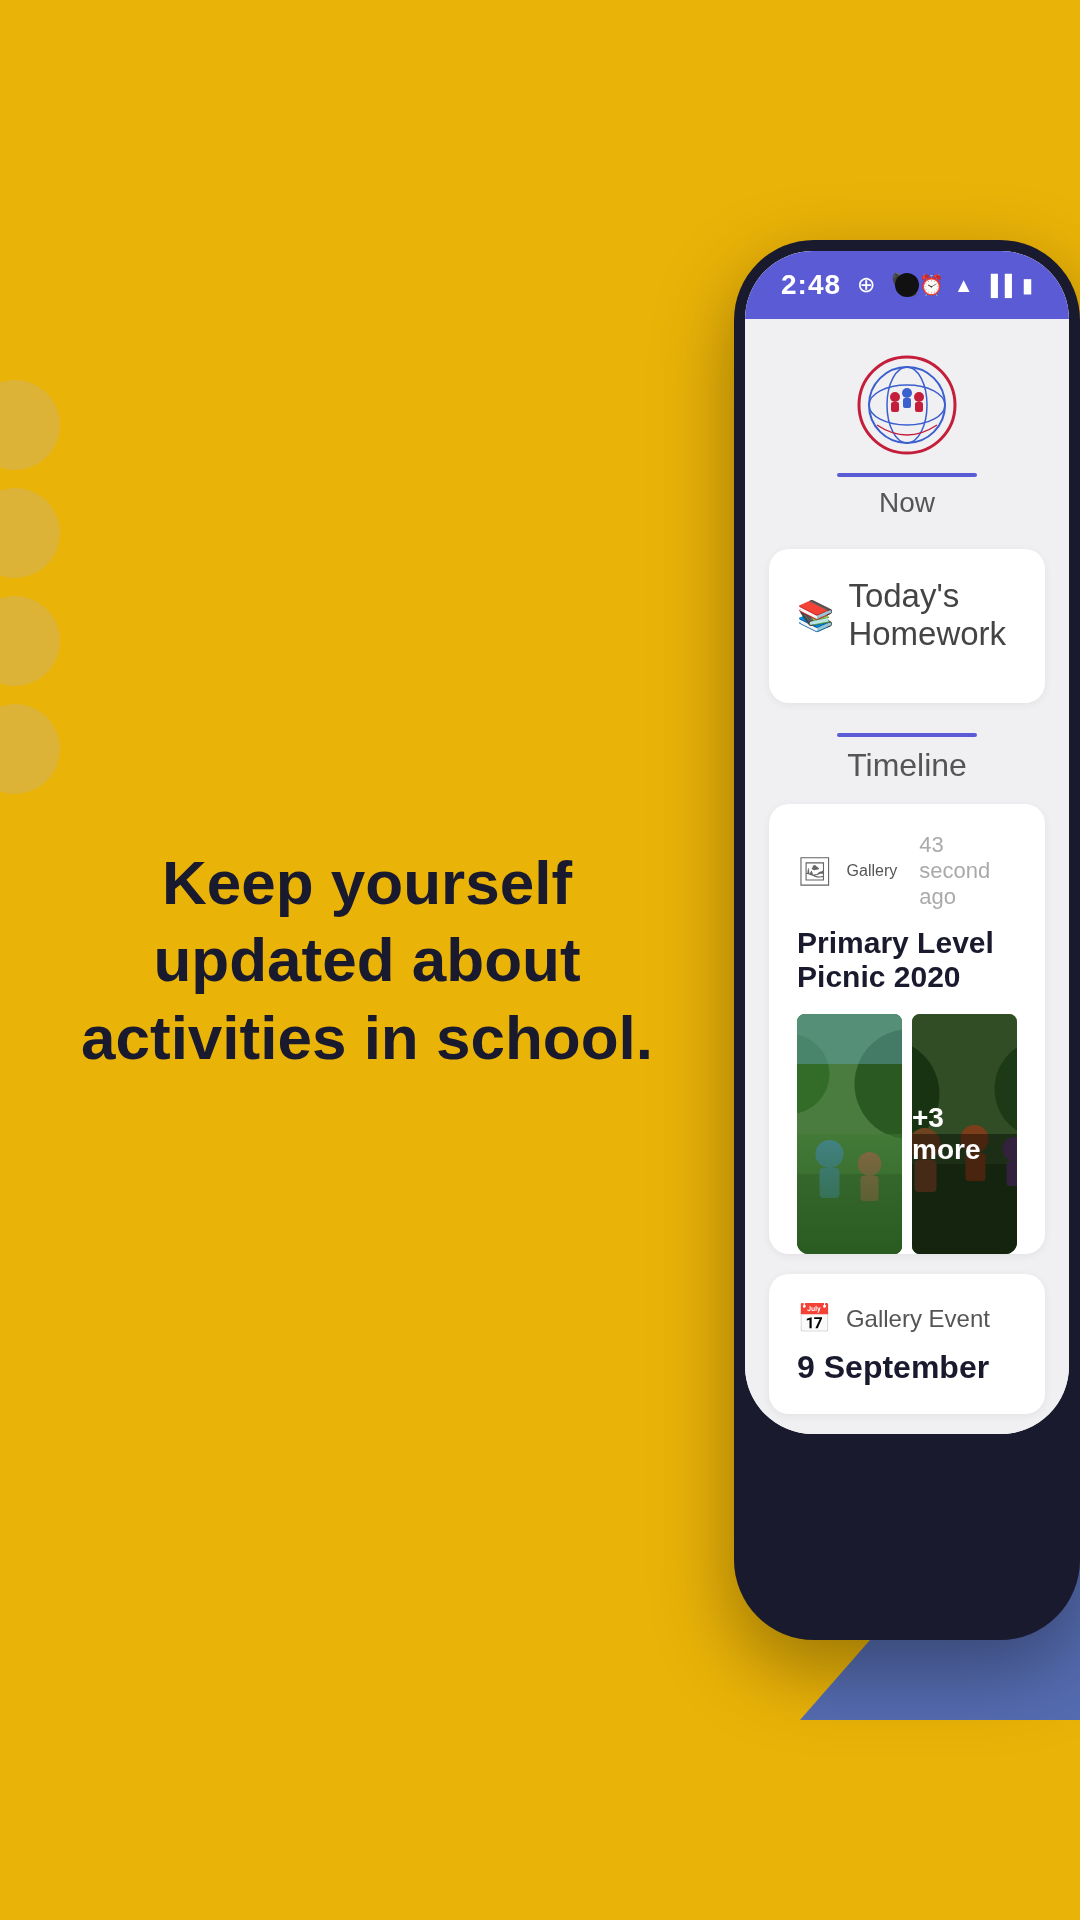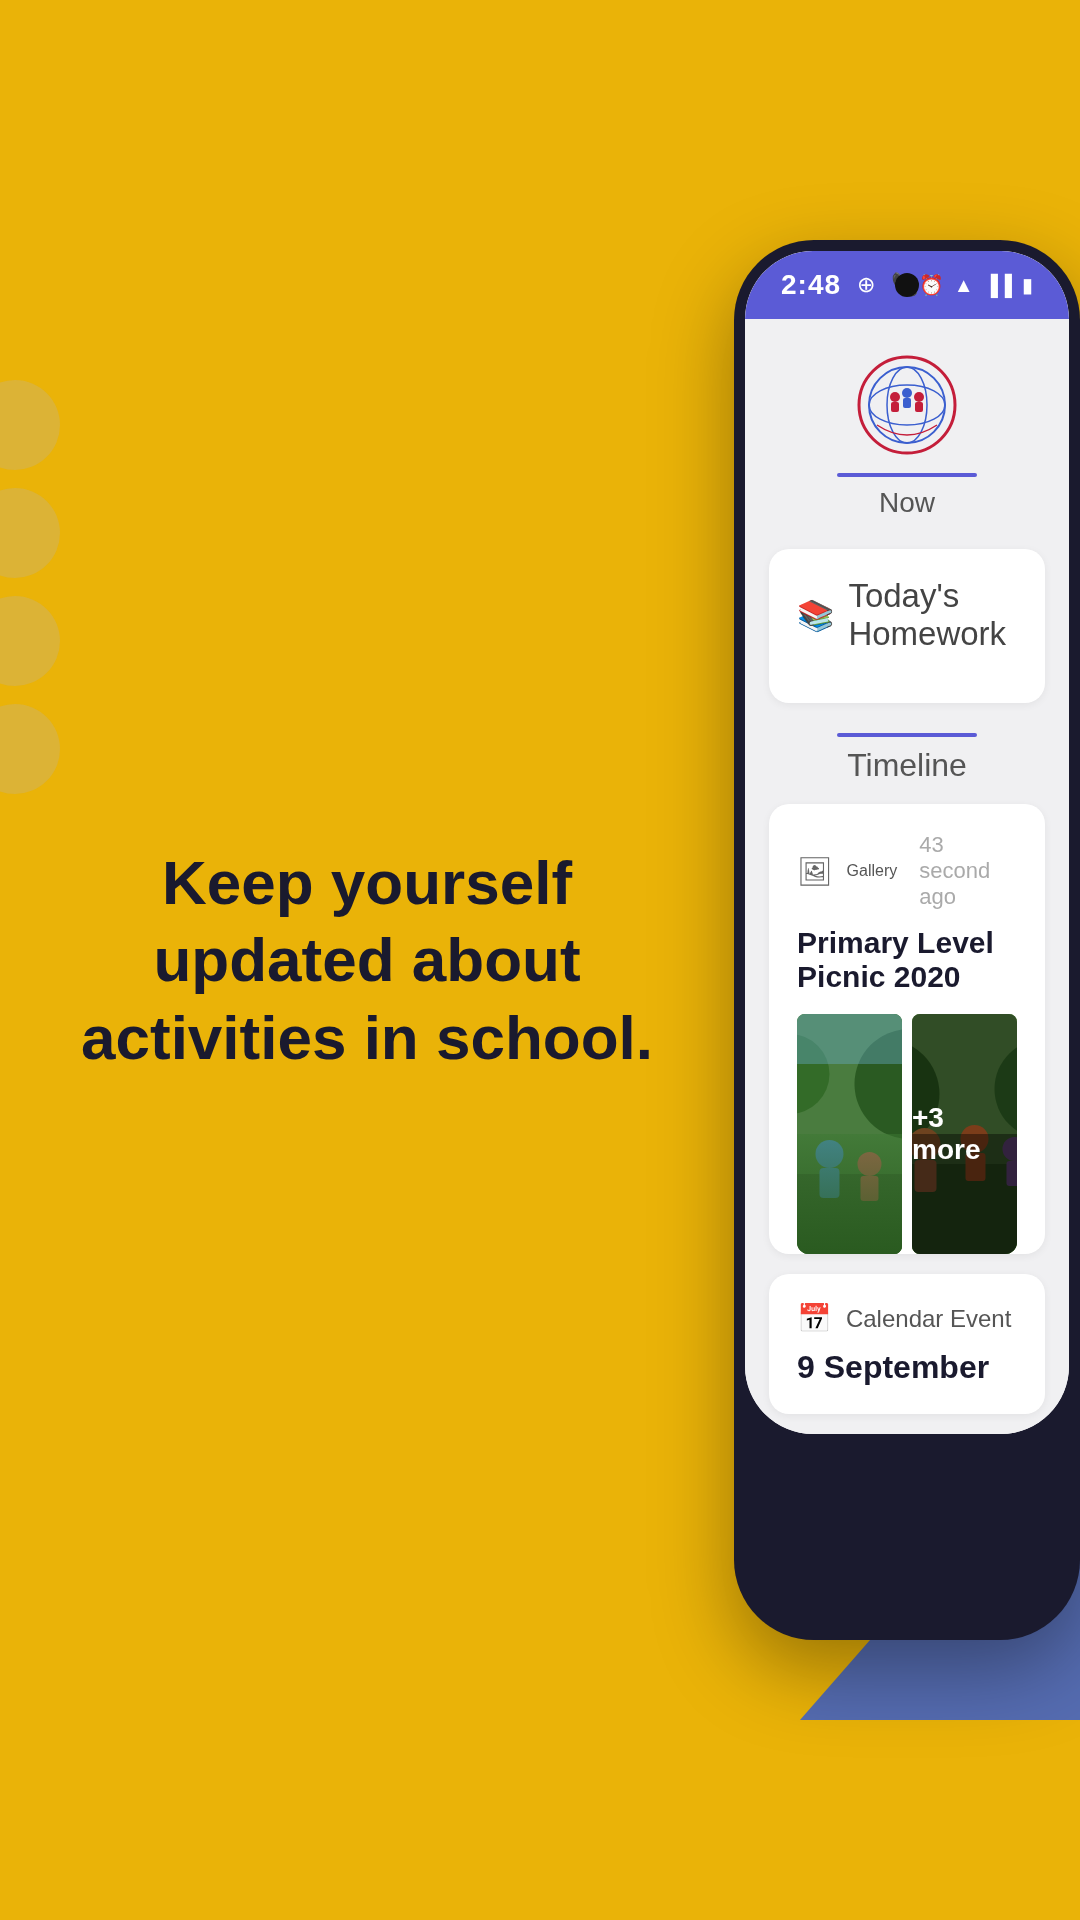--- a/index.html
+++ b/index.html
@@ -523,21 +523,21 @@
               <div class="more-overlay">
                 <span>+3 more</span>
               </div>
             </div>
           </div>
         </div>
 
         <div class="calendar-card">
           <div class="calendar-meta">
             <span class="calendar-meta-icon">📅</span>
-            <span class="calendar-meta-type">Calendar Event</span>
+            <span class="calendar-meta-type">Gallery Event</span>
           </div>
           <div class="calendar-date">9 September</div>
         </div>
 
       </div>
     </div>
   </div>
 
 </div>
 

